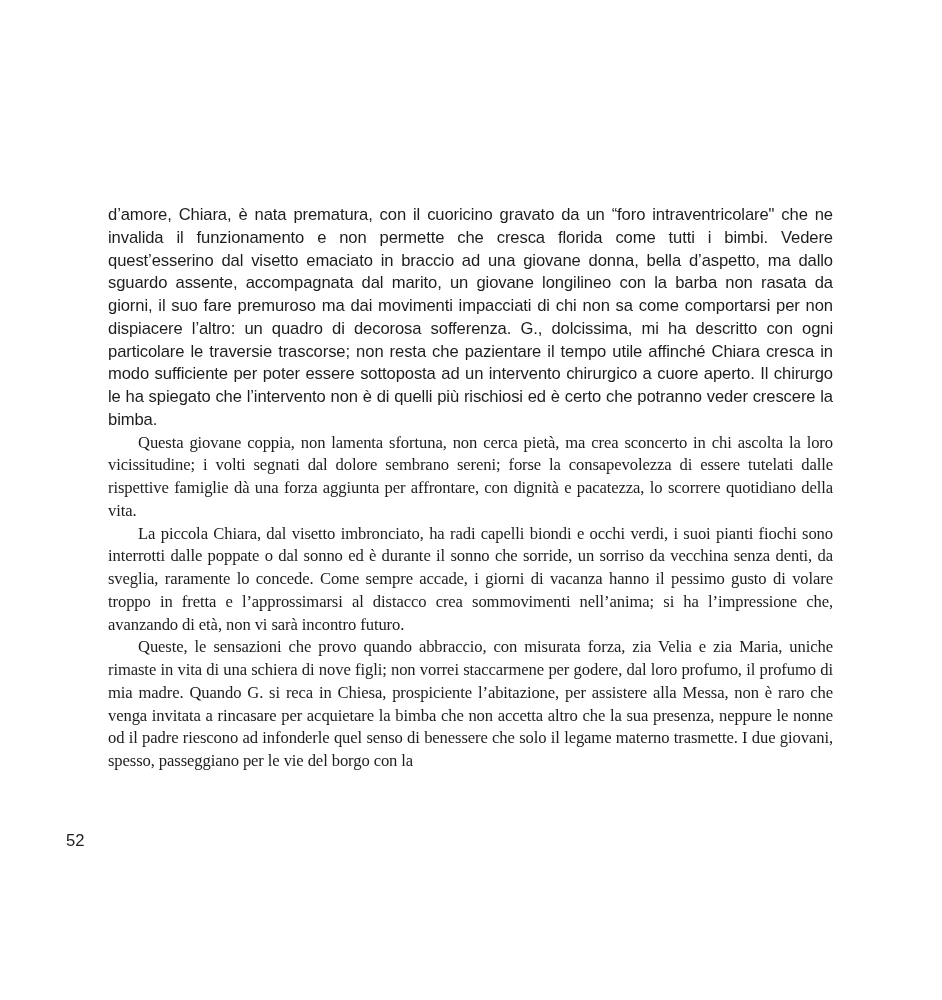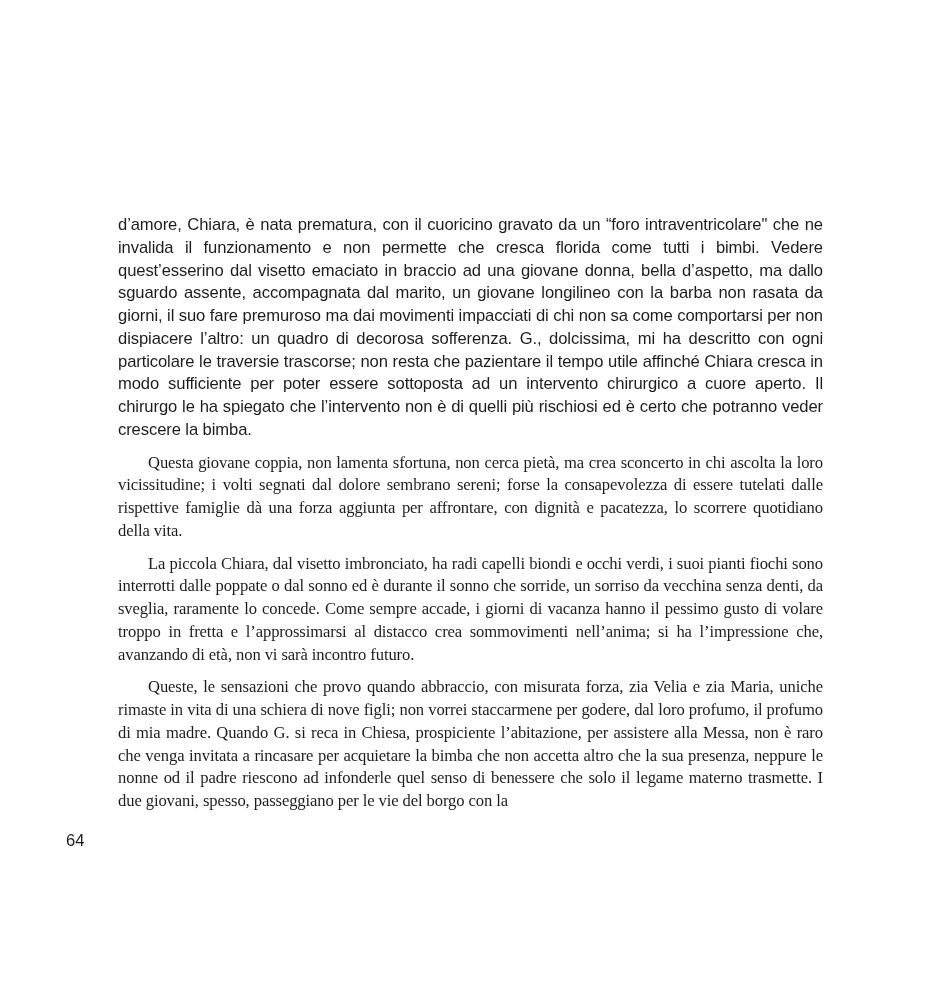--- a/index.html
+++ b/index.html
@@ -32,21 +32,21 @@
     width: 725px;
     font-size: 16.6px;
     line-height: 22.75px;
     text-align: justify;
     text-justify: inter-word;
     color: #1d1d1d;
     letter-spacing: -0.1px;
   }
 
   .para {
-    margin: 10px;
+    margin: 0;
     text-align: justify;
     text-align-last: left;
     hyphens: none;
   }
   .para + .para {
     text-indent: 30px;
     font-family: Liberation Serif, serif;
   }
 
   
@@ -65,15 +65,15 @@
 
 <div class="page">
 
   <div class="text-block">
     <p class="para">d’amore, Chiara, è nata prematura, con il cuoricino gravato da un “foro intraventricolare" che ne invalida il funzionamento e non permette che cresca florida come tutti i bimbi. Vedere quest’esserino dal visetto emaciato in braccio ad una giovane donna, bella d’aspetto, ma dallo sguardo assente, accompagnata dal marito, un giovane longilineo con la barba non rasata da giorni, il suo fare premuroso ma dai movimenti impacciati di chi non sa come comportarsi per non dispiacere l’altro: un quadro di decorosa sofferenza. G., dolcissima, mi ha descritto con ogni particolare le traversie trascorse; non resta che pazientare il tempo utile affinché Chiara cresca in modo sufficiente per poter essere sottoposta ad un intervento chirurgico a cuore aperto. Il chirurgo le ha spiegato che l’intervento non è di quelli più rischiosi ed è certo che potranno veder crescere la bimba.</p>
     <p class="para">Questa giovane coppia, non lamenta sfortuna, non cerca pietà, ma crea sconcerto in chi ascolta la loro vicissitudine; i volti segnati dal dolore sembrano sereni; forse la consapevolezza di essere tutelati dalle rispettive famiglie dà una forza aggiunta per affrontare, con dignità e pacatezza, lo scorrere quotidiano della vita.</p>
     <p class="para">La piccola Chiara, dal visetto imbronciato, ha radi capelli biondi e occhi verdi, i suoi pianti fiochi sono interrotti dalle poppate o dal sonno ed è durante il sonno che sorride, un sorriso da vecchina senza denti, da sveglia, raramente lo concede. Come sempre accade, i giorni di vacanza hanno il pessimo gusto di volare troppo in fretta e l’approssimarsi al distacco crea sommovimenti nell’anima; si ha l’impressione che, avanzando di età, non vi sarà incontro futuro.</p>
     <p class="para">Queste, le sensazioni che provo quando abbraccio, con misurata forza, zia Velia e zia Maria, uniche rimaste in vita di una schiera di nove figli; non vorrei staccarmene per godere, dal loro profumo, il profumo di mia madre.  Quando G. si reca in Chiesa, prospiciente l’abitazione, per assistere alla Messa, non è raro che venga invitata a rincasare per acquietare la bimba che non accetta altro che la sua presenza, neppure le nonne od il padre riescono ad infonderle quel senso di benessere che solo il legame materno trasmette. I due giovani, spesso, passeggiano per le vie del borgo con la</p>
   </div>
 
-  <div class="folio">64</div>
+  <div class="folio">52</div>
 
 </div>
 
 </body></html>

